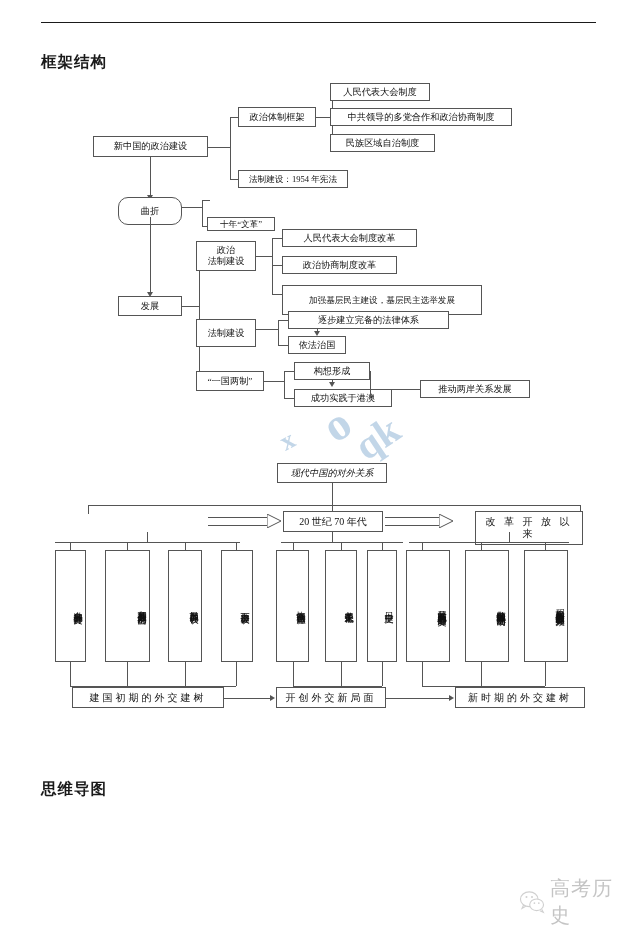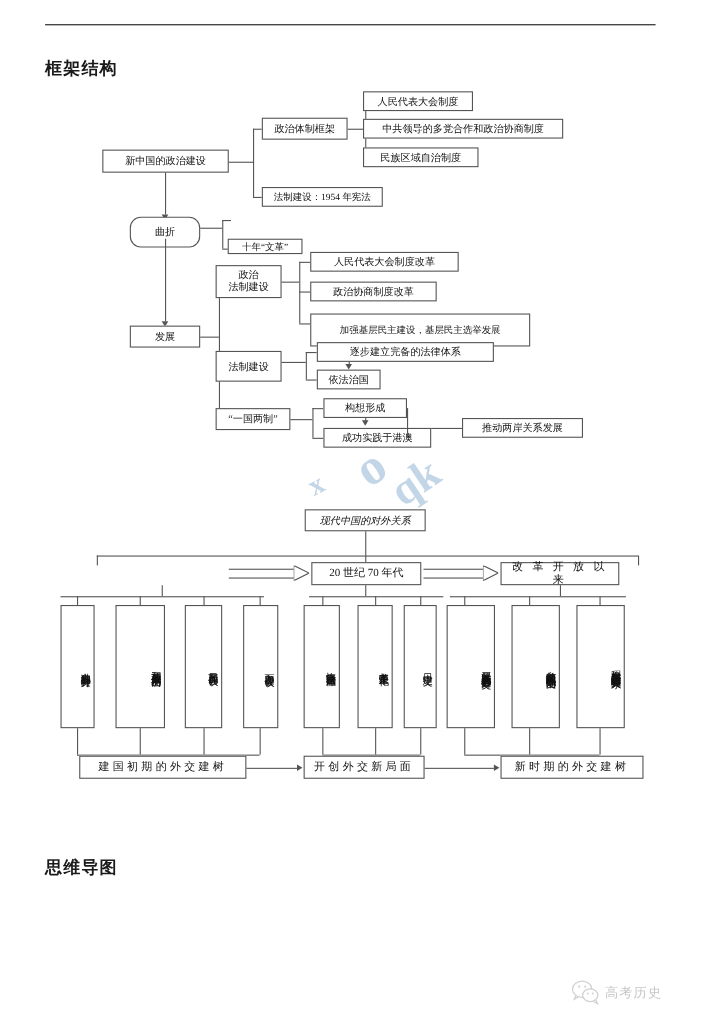--- a/index.html
+++ b/index.html
@@ -64,21 +64,21 @@
     opacity:.85;pointer-events:none;user-select:none;
   }
   .wm-a{position:absolute;left:0px;top:22px;transform:rotate(-28deg);font-size:26px;}
   .wm-b{position:absolute;left:44px;top:-6px;transform:rotate(-34deg);font-size:46px;}
   .wm-c{position:absolute;left:74px;top:10px;transform:rotate(-34deg);font-size:40px;}
 
   
   .footer{position:absolute;left:519px;top:885px;width:110px;height:34px;
     display:flex;align-items:center;gap:5px;opacity:.32;}
   .footer .wc{width:26px;height:24px;flex:0 0 auto;}
-  .footer .ftxt{font-size:12px;color:#4a4a4a;letter-spacing:1px;
+  .footer .ftxt{font-size:20px;color:#4a4a4a;letter-spacing:1px;
     font-family:Liberation Sans, sans-serif;}
 </style>
 </head>
 <body>
 
 <div class="page">
 
   <div class="hrule"></div>
 
   <div class="section-title" id="t-frame">框架结构</div>
@@ -179,21 +179,21 @@
 
   <div class="box" style="left:277px;top:463px;width:110px;height:20px;font-style:italic;">现代中国的对外关系</div>
 
   <div class="v" style="left:332px;top:483px;height:22px;"></div>
   <div class="h" style="left:88px;top:505px;width:492px;"></div>
   <div class="v" style="left:88px;top:505px;height:9px;"></div>
   <div class="v" style="left:332px;top:505px;height:9px;"></div>
   <div class="v" style="left:580px;top:505px;height:9px;"></div>
 
   <div class="box" style="left:283px;top:511px;width:100px;height:21px;font-size:10px;">20 世纪 70 年代</div>
-  <div class="box sp" style="left:455px;top:511px;width:108px;height:21px;font-size:10px;">改 革 开 放 以 来</div>
+  <div class="box sp" style="left:475px;top:511px;width:108px;height:34px;font-size:10px;">改 革 开 放 以 来</div>
 
   <div class="block-arrow" style="left:208px;top:514px;width:73px;">
     <div class="shaft-t" style="width:59px;"></div>
     <div class="shaft-b" style="width:59px;"></div>
     <svg class="head" width="14" height="14" viewBox="0 0 14 14">
       <polygon points="0,0 14,7 0,14" fill="#fff" stroke="#555" stroke-width="1"></polygon>
     </svg>
   </div>
   <div class="block-arrow" style="left:385px;top:514px;width:68px;">
     <div class="shaft-t" style="width:54px;"></div>

